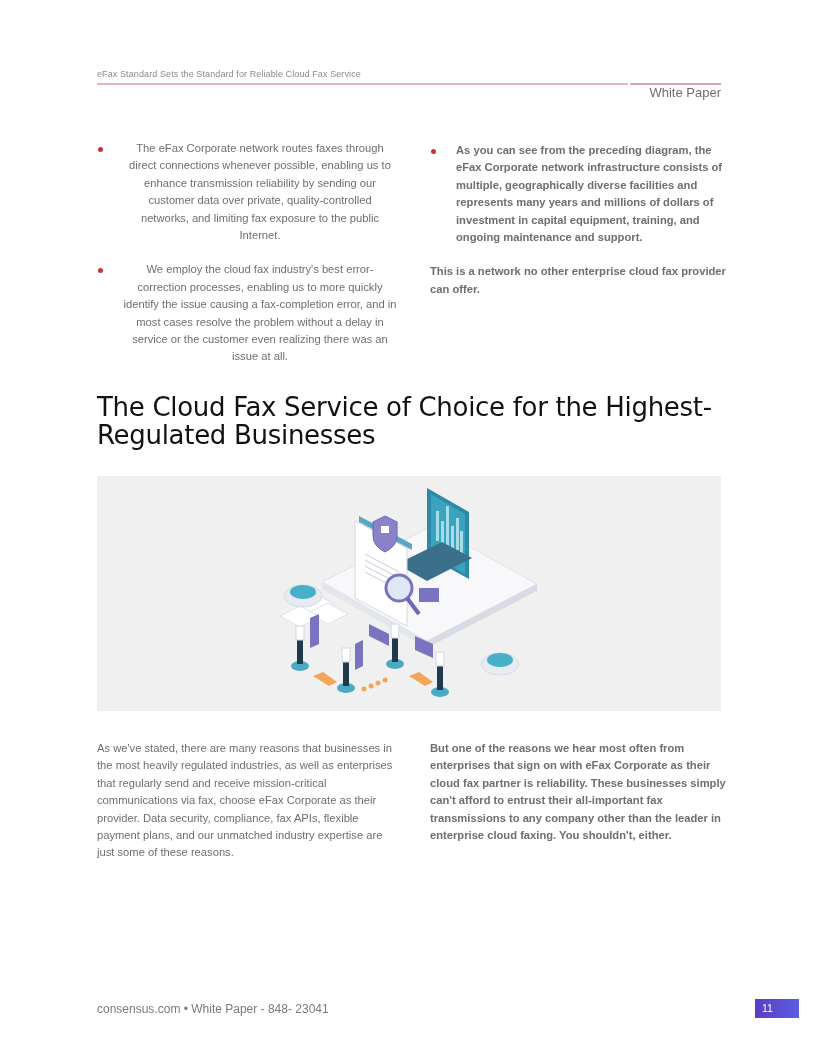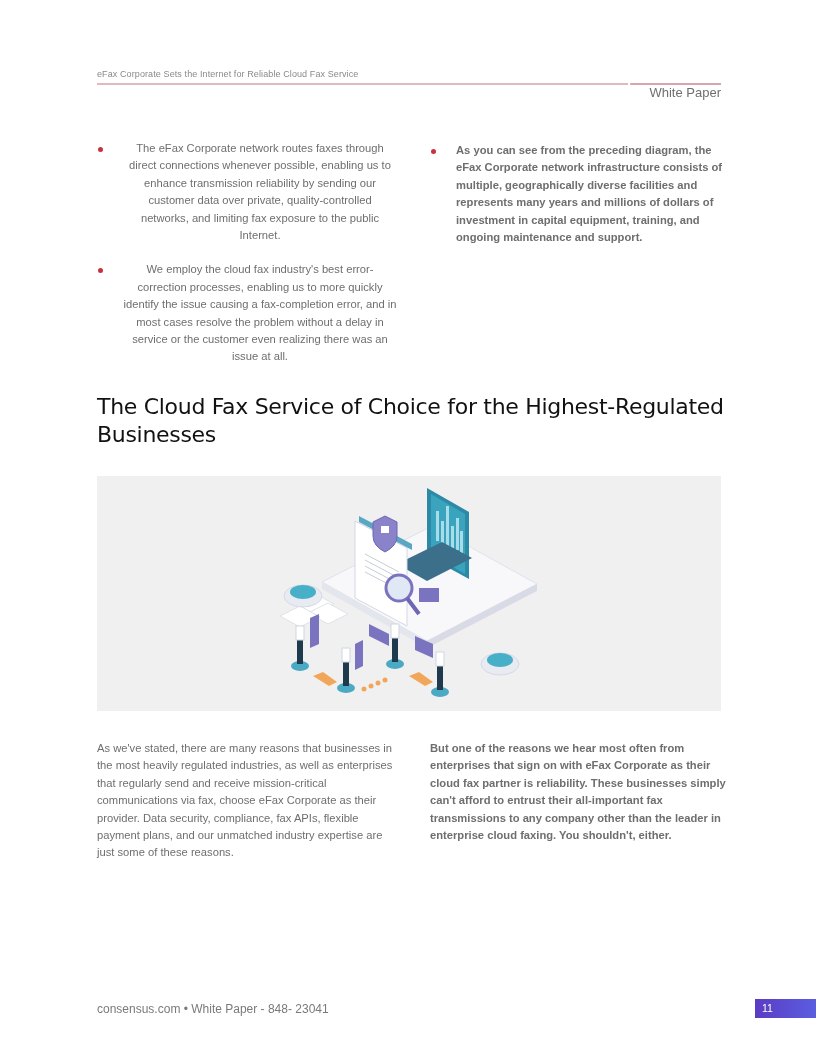--- a/index.html
+++ b/index.html
@@ -19,38 +19,38 @@
   .col-right { left: 430px; font-weight: bold; }
   .bullet-item { position: relative; padding-left: 26px; margin: 0; }
   .bullet-dot {
     position: absolute; left: 1px; top: 7px; width: 5px; height: 5px; border-radius: 50%;
     background: #c8323e;
   }
   .para { margin: 0; }
 
   .heading {
     position: absolute; left: 97px; top: 393px; width: 630px;
-    font-family: "DejaVu Sans", sans-serif; font-size: 22px; line-height: 28px;
+    font-family: "DejaVu Sans", sans-serif; font-size: 26px; line-height: 28px;
     color: #111111; letter-spacing: -0.3px; font-weight: normal;
   }
 
   .figure { position: absolute; left: 97px; top: 476px; width: 624px; height: 235px; background: #f0f0f0; overflow: hidden; }
 
   .footer-left { position: absolute; left: 97px; top: 1002px; font-size: 12px; color: #7a7a7a; }
   .page-badge {
-    position: absolute; left: 755px; top: 999px; width: 61px; height: 19px;
+    position: absolute; left: 755px; top: 999px; width: 44px; height: 19px;
     background: linear-gradient(90deg, #5b3cc4 0%, #5a5ee0 100%);
     color: #ffffff; font-size: 10.5px; line-height: 19px; padding-left: 7px; box-sizing: border-box;
   }
 </style>
 </head>
 <body>
 
 <div class="header">
-  <span class="header-left">eFax Corporate Sets the Internet for Reliable Cloud Fax Service</span>
+  <span class="header-left">eFax Standard Sets the Standard for Reliable Cloud Fax Service</span>
   <span class="header-right">White Paper</span>
 </div>
 <div class="header-rule"></div>
 <div class="header-rule-gap"></div>
 <div class="header-rule-accent"></div>
 
 <div class="col col-left" style="top:140px;text-align:center;">
   <p class="bullet-item">
     <span class="bullet-dot"></span>
     <span>The eFax Corporate network routes faxes through direct connections whenever possible, enabling us to enhance transmission reliability by sending our customer data over private, quality-controlled networks, and limiting fax exposure to the public Internet.</span>
@@ -61,20 +61,21 @@
     <span>We employ the cloud fax industry's best error- correction processes, enabling us to more quickly identify the issue causing a fax-completion error, and in most cases resolve the problem without a delay in service or the customer even realizing there was an issue at all.</span>
   </p>
 </div>
 
 <div class="col col-right" style="top:142px;">
   <p class="bullet-item">
     <span class="bullet-dot"></span>
     <span>As you can see from the preceding diagram, the eFax Corporate network infrastructure consists of multiple, geographically diverse facilities and represents many years and millions of dollars of investment in capital equipment, training, and ongoing maintenance and support.</span>
   </p>
   <div style="height:17px;"></div>
+  <p class="para">This is a network no other enterprise cloud fax provider can offer.</p>
 </div>
 
 <h2 class="heading" style="margin:0;">The Cloud Fax Service of Choice for the Highest-Regulated Businesses</h2>
 
 <div class="figure">
   <svg width="624" height="235" viewBox="0 0 624 235">
 
     <polygon points="225,106 335,50 440,108 330,165" fill="#f8f8fb" stroke="#dfe2ea" stroke-width="1"></polygon>
     <polygon points="225,106 330,165 330,172 225,113" fill="#e4e6ee"></polygon>
     <polygon points="330,165 440,108 440,115 330,172" fill="#d8dbe5"></polygon>

